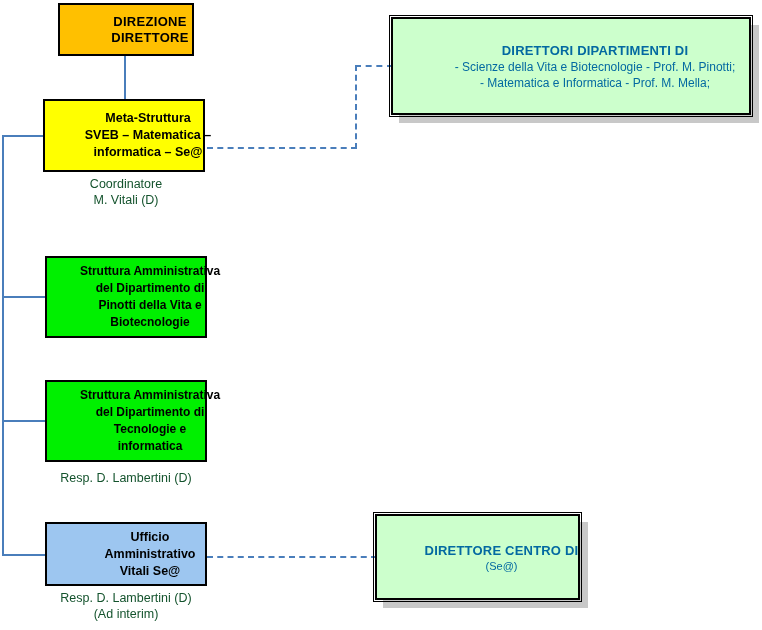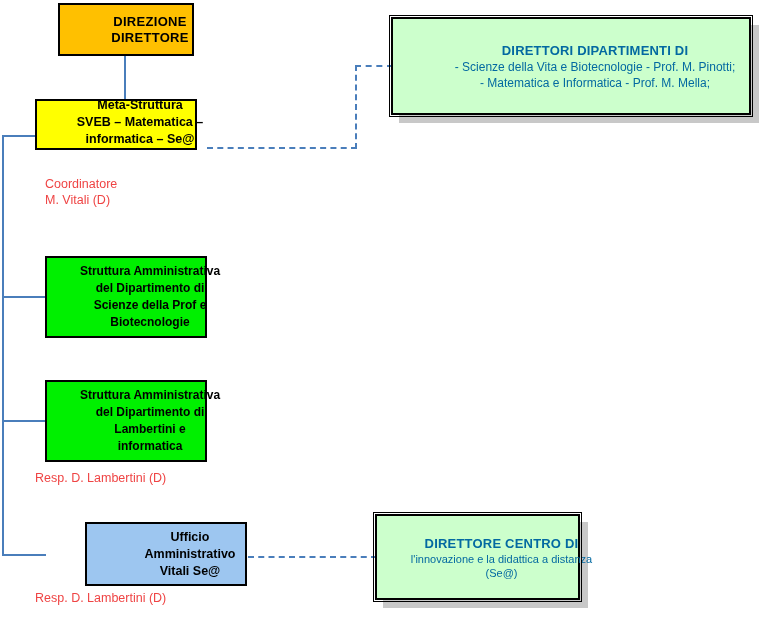--- a/index.html
+++ b/index.html
@@ -58,21 +58,20 @@
     font-weight: bold;
     font-size: 12px;
     line-height: 17px;
   }
   .node-blue {
     background: #9DC6F0;
     border: 2px solid #000000;
     font-weight: bold;
     font-size: 12.5px;
     line-height: 17px;
-    margin-left: 40px;
   }
 
   
   .node-pale {
     background: #CCFFCC;
     border: 2px solid #000000;
     outline: 1px solid #000000;
     outline-offset: 1px;
     color: #0369a1;
   }
@@ -92,23 +91,24 @@
     line-height: 16px;
   }
   .pale-sub-small {
     font-size: 11px;
     line-height: 14px;
   }
 
   
   .caption {
     position: absolute;
+    text-align: center;
     font-size: 12.5px;
     line-height: 16px;
-    color: #ef4444;
+    color: #14532d;
     white-space: nowrap;
     z-index: 3;
   }
 
   
   .conn {
     position: absolute;
     background: #4A7EBB;
     z-index: 2;
   }
@@ -154,64 +154,64 @@
   <div class="dash-h" style="left:207px; top:556px; width:170px;"></div>
 
   <div class="shadow" style="left:399px; top:25px; width:360px; height:98px;"></div>
   <div class="shadow" style="left:383px; top:522px; width:205px; height:86px;"></div>
 
   <div class="node node-orange" style="left:58px; top:3px; width:136px; height:53px;">
     <span class="line">DIREZIONE</span>
     <span class="line">DIRETTORE</span>
   </div>
 
-  <div class="node node-yellow" style="left:35px; top:99px; width:162px; height:51px;justify-content:flex-end;">
+  <div class="node node-yellow" style="left:43px; top:99px; width:162px; height:73px;">
     <span class="line">Meta-Struttura</span>
     <span class="line">SVEB – Matematica –</span>
     <span class="line">informatica – Se@</span>
   </div>
 
   <div class="caption" style="left:45px; top:176px; width:162px;">
     <div>Coordinatore</div>
     <div>M. Vitali (D)</div>
   </div>
 
   <div class="node node-green" style="left:45px; top:256px; width:162px; height:82px;">
     <span class="line">Struttura Amministrativa</span>
     <span class="line">del Dipartimento di</span>
-    <span class="line">Scienze della Prof e</span>
+    <span class="line">Pinotti della Vita e</span>
     <span class="line">Biotecnologie</span>
   </div>
 
   <div class="node node-green" style="left:45px; top:380px; width:162px; height:82px;">
     <span class="line">Struttura Amministrativa</span>
     <span class="line">del Dipartimento di</span>
-    <span class="line">Lambertini e</span>
+    <span class="line">Tecnologie e</span>
     <span class="line">informatica</span>
   </div>
 
   <div class="caption" style="left:35px; top:470px; width:182px;">
     <div>Resp. D. Lambertini (D)</div>
   </div>
 
   <div class="node node-blue" style="left:45px; top:522px; width:162px; height:64px;">
     <span class="line">Ufficio</span>
     <span class="line">Amministrativo</span>
     <span class="line">Vitali Se@</span>
   </div>
 
   <div class="caption" style="left:35px; top:590px; width:182px;">
     <div>Resp. D. Lambertini (D)</div>
+    <div>(Ad interim)</div>
   </div>
 
   <div class="node node-pale" style="left:391px; top:17px; width:360px; height:98px;">
     <span class="line pale-title">DIRETTORI DIPARTIMENTI DI</span>
     <span class="line pale-sub">-  Scienze della Vita e Biotecnologie - Prof. M. Pinotti;</span>
     <span class="line pale-sub">- Matematica e Informatica - Prof. M. Mella;</span>
   </div>
 
   <div class="node node-pale" style="left:375px; top:514px; width:205px; height:86px;">
     <span class="line pale-title">DIRETTORE CENTRO DI</span>
-    <span class="line pale-sub-small">l'innovazione e la didattica a distanza</span>
     <span class="line pale-sub-small">(Se@)</span>
   </div>
 
 </div>
 
 </body></html>

